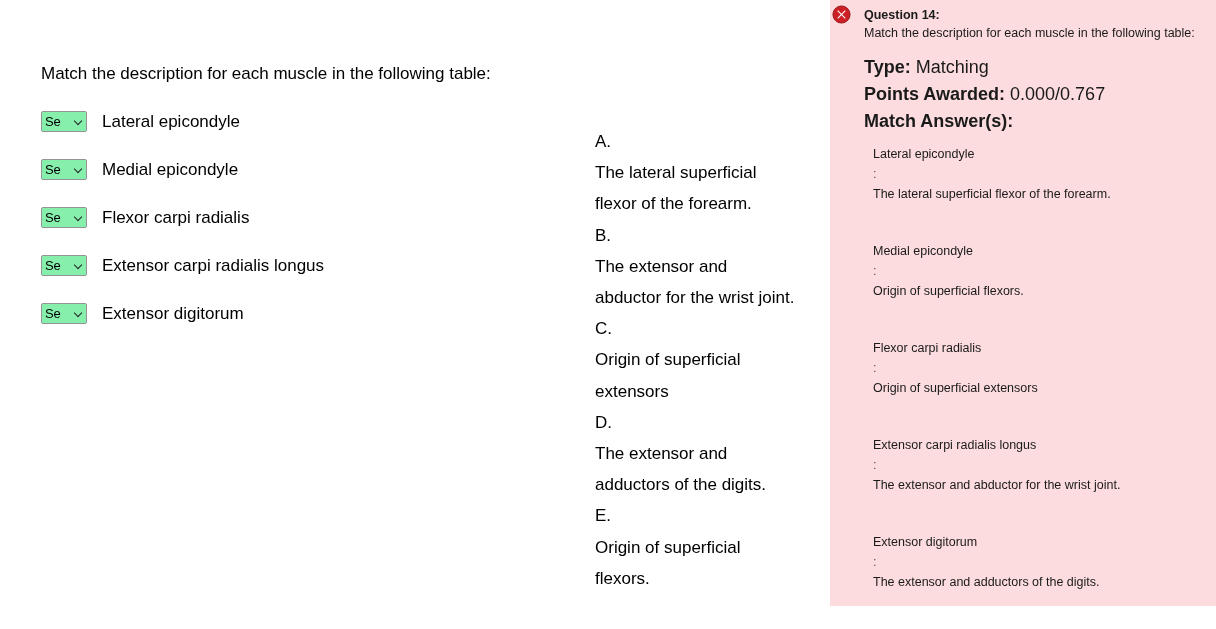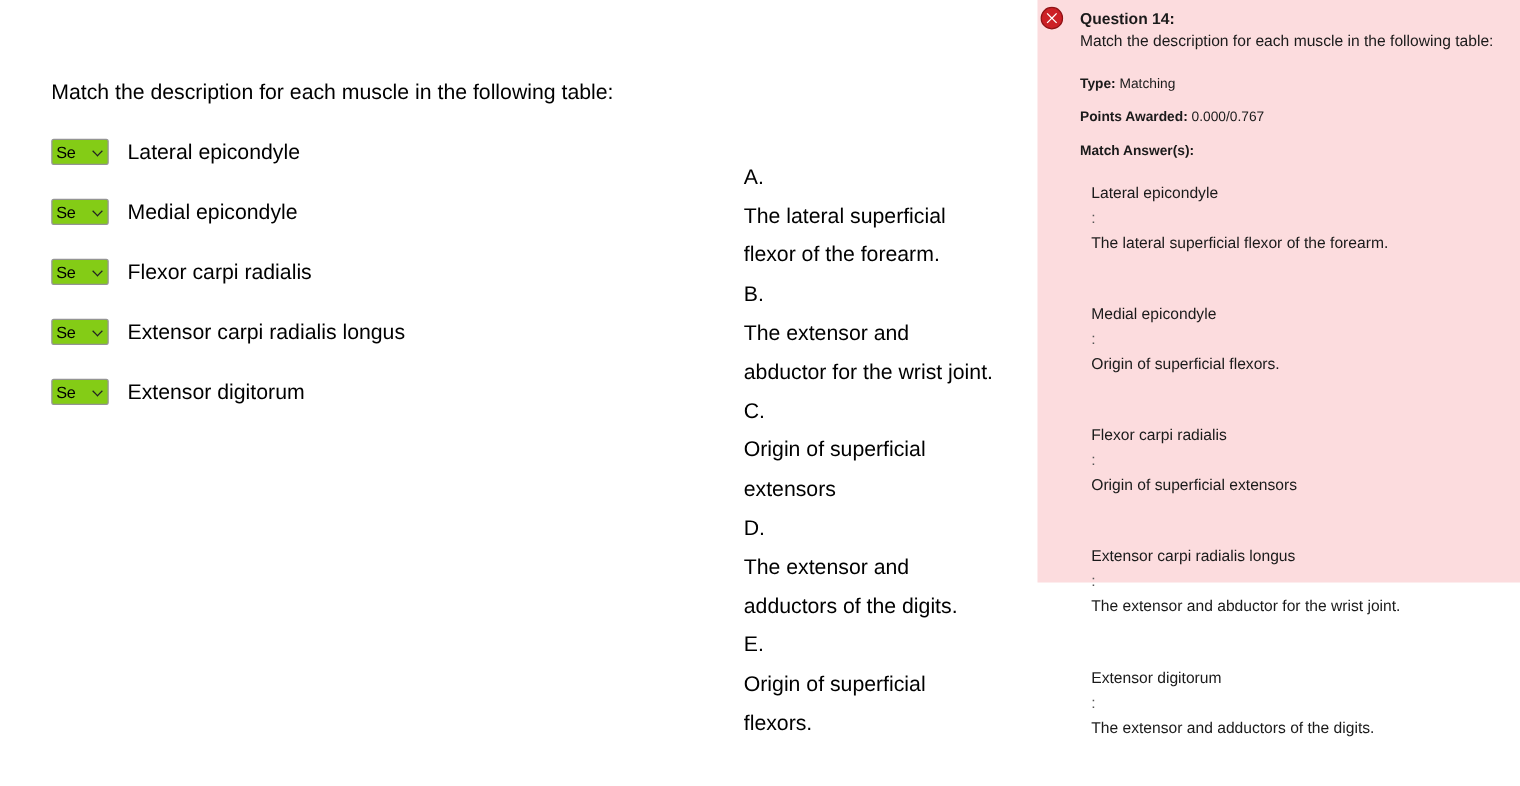--- a/index.html
+++ b/index.html
@@ -46,21 +46,21 @@
     align-items: center;
     height: 26px;
     margin-bottom: 22px;
   }
 
   .match-select {
     width: 46px;
     height: 21px;
     box-sizing: border-box;
     border: 1px solid #949494;
-    background: #84cc16;
+    background: #86efac;
     border-radius: 2px;
     font-family: "Liberation Sans", sans-serif;
     font-size: 13px;
     color: #000;
     padding: 0 2px 0 3px;
     display: flex;
     align-items: center;
     justify-content: space-between;
     cursor: default;
     flex: 0 0 auto;
@@ -108,21 +108,21 @@
   }
   .option-letter { white-space: nowrap; }
   .option-text { }
 
   
   #feedback-panel {
     position: absolute;
     left: 830px;
     top: 0;
     width: 386px;
-    height: 466px;
+    height: 606px;
     background: #fcdcde;
     overflow: hidden;
   }
 
   #feedback-header {
     position: absolute;
     left: 0;
     top: 0;
     width: 386px;
   }
@@ -154,21 +154,21 @@
     white-space: nowrap;
   }
 
   #meta-block {
     position: absolute;
     left: 864px;
     top: 54px;
     width: 352px;
   }
   .meta-row {
-    font-size: 11px;
+    font-size: 18px;
     line-height: 27px;
     color: #1a1a1a;
     white-space: nowrap;
   }
   .meta-row b { font-weight: bold; }
 
   #answers-block {
     position: absolute;
     left: 873px;
     top: 144px;

